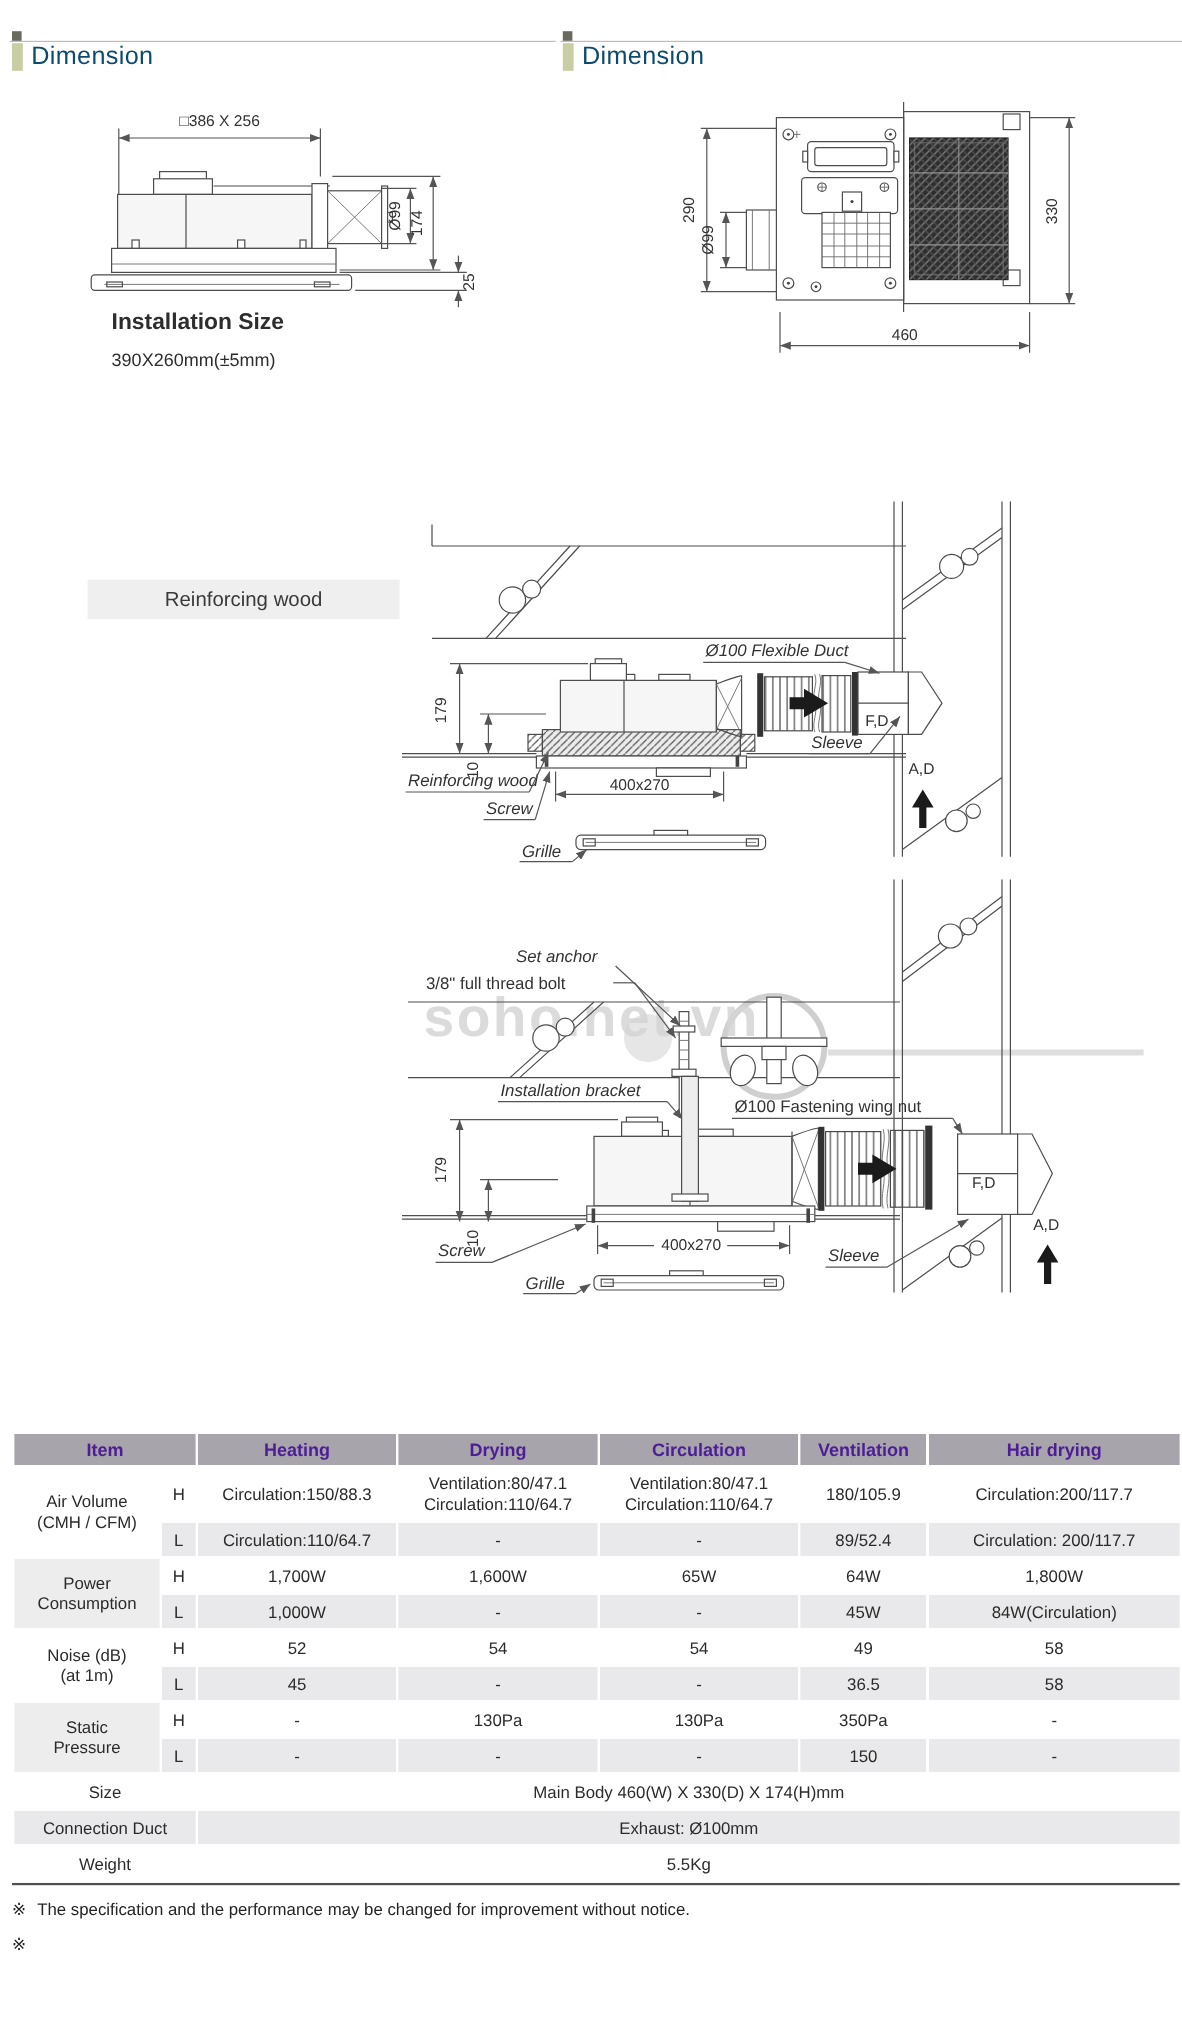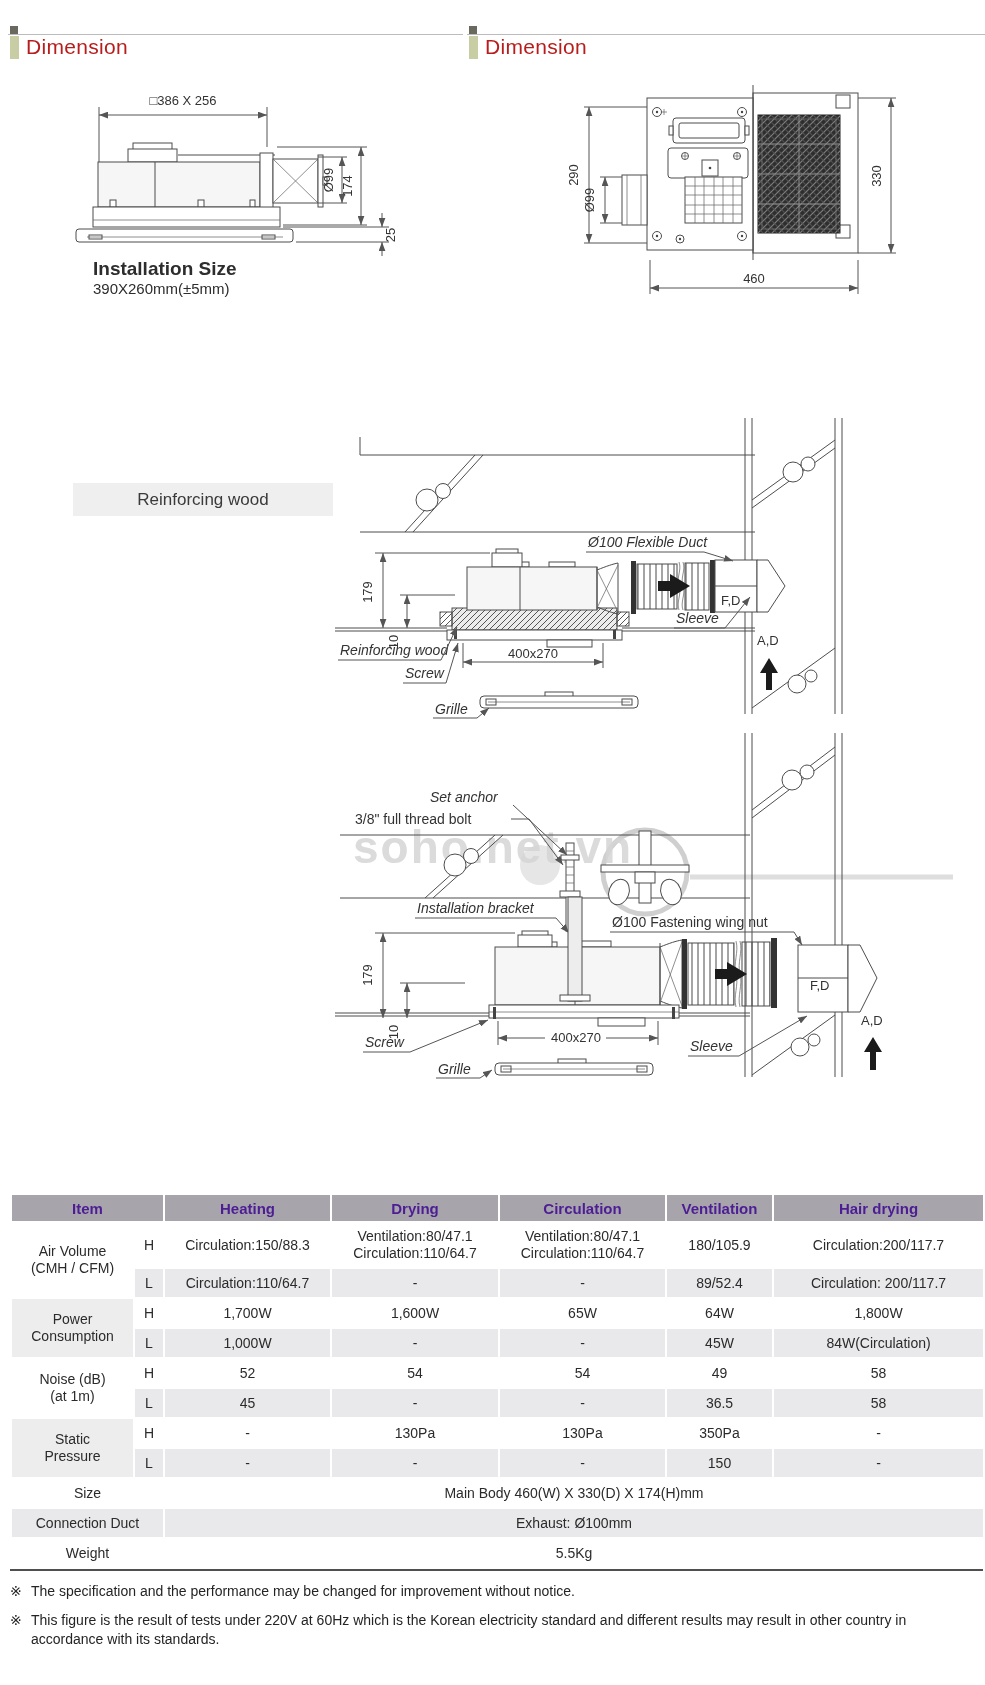--- a/index.html
+++ b/index.html
@@ -5,29 +5,29 @@
   html,body { margin:0; padding:0; background:#fff; }
   .page { position:relative; width:985px; height:1685px; background:#fff; overflow:hidden;
           font-family:"Liberation Sans","DejaVu Sans",sans-serif; color:#2d2d2d; }
 
   
   .sec { position:absolute; height:36px; }
   .sec .rule { position:absolute; left:0; right:0; top:9px; border-top:1px solid #bcbcbc; }
   .sec .sq { position:absolute; left:2px; top:1px; width:8px; height:8px; background:#6a695e; }
   .sec .trow { position:absolute; left:2px; top:10px; display:flex; align-items:center; }
   .sec .bar { width:9px; height:23px; background:#c9cda4; margin-right:7px; }
-  .sec .ttl { font-size:21px; color:#b91c1c; letter-spacing:.3px; }
+  .sec .ttl { font-size:21px; color:#0c4a6e; letter-spacing:.3px; }
 
   .dwg { position:absolute; }
   .lblbox { position:absolute; background:#efeff0; text-align:center; color:#3a3a3a; }
   .lblbox span { font-size:17px; }
   .note { position:absolute; text-align:center; font-size:15px; color:#4a4a4a; line-height:20px; }
   .instsize { position:absolute; font-size:15px; }
   .instsize .t { font-weight:bold; font-size:19px; }
-  .instsize .v { font-size:15px; margin-top:0; }
+  .instsize .v { font-size:15px; margin-top:12px; }
 
   
   svg { overflow:visible; }
   svg .ln  { stroke:#4d4d4d; stroke-width:1; fill:none; }
   svg .lnw { stroke:#4d4d4d; stroke-width:1; fill:#fff; }
   svg .lng { stroke:#4d4d4d; stroke-width:1; fill:#f6f6f6; }
   svg .thin{ stroke:#6a6a6a; stroke-width:.75; fill:none; }
   svg .dim { stroke:#555; stroke-width:1; fill:none; }
   svg .blk { fill:#1b1b1b; stroke:none; }
   svg .clamp { fill:#333; stroke:none; }
@@ -561,17 +561,16 @@
   </table>
   </div>
 
   <div class="footnotes">
     <div class="fn">
       <span class="mk">※</span>
       <span>The specification and the performance may be changed for improvement without notice.</span>
     </div>
     <div class="fn">
       <span class="mk">※</span>
-      <span>This figure is the result of tests under 220V at 60Hz which is the Korean electricity standard and different results may result in other country in accordance with its standards.</span>
     </div>
   </div>
 
 </div>
 
 </body></html>

